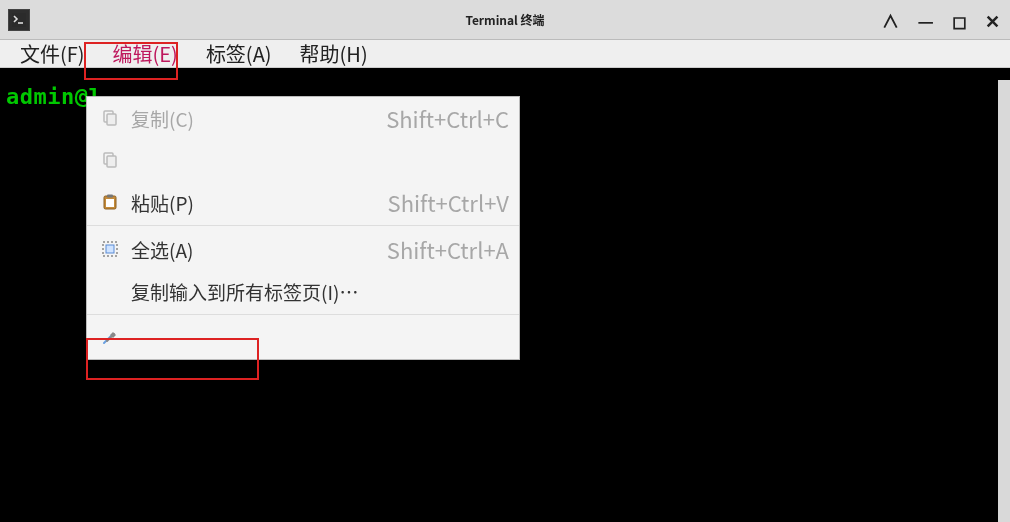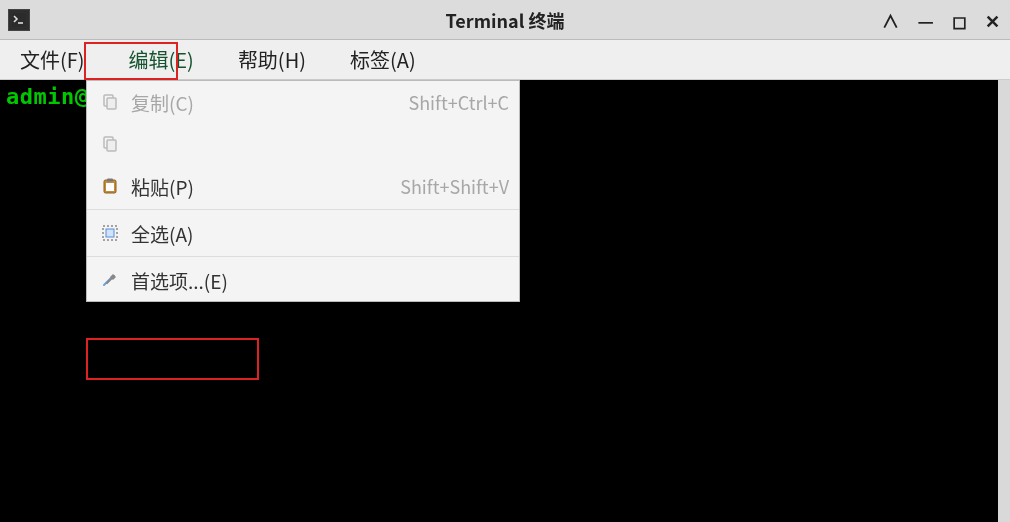--- a/index.html
+++ b/index.html
@@ -25,52 +25,51 @@
     background: #2e2e2e;
     display: flex; align-items: center; justify-content: center;
     border: 1px solid #444;
   }
   .titlebar .app-icon svg { display:block; }
   .titlebar .title {
     position: absolute;
     left: 0; right: 0;
     text-align: center;
     font-weight: bold;
-    font-size: 18px;
+    font-size: 12px;
     color: #222;
     pointer-events: none;
   }
   .titlebar .controls {
     margin-left: auto;
     display: flex;
     gap: 18px;
     padding-right: 10px;
     font-weight: bold;
     color: #222;
   }
   .titlebar .controls span { cursor: pointer; font-size: 18px; }
   .menubar {
-    height: 40px;
+    height: 28px;
     background: #efefef;
     display: flex;
     align-items: stretch;
     border-bottom: 1px solid #ccc;
     font-size: 20px;
     color: #222;
     padding-left: 6px;
-    gap: 16px;
   }
   .menubar .menu-item {
     padding: 0 14px;
     display: flex;
     align-items: center;
     cursor: pointer;
   }
   .menubar .menu-item.active {
-    color: #14532d;
+    color: #be185d;
   }
   .red-box-menu {
     position: absolute;
     border: 2px solid #d22;
     pointer-events: none;
   }
   .terminal-area {
     position: absolute;
     top: 80px;
     left: 0;
@@ -89,21 +88,21 @@
   .prompt {
     font-family: "DejaVu Sans Mono", monospace;
     font-size: 22px;
     font-weight: bold;
     color: #00c800;
     padding: 4px 6px;
     letter-spacing: 0.5px;
   }
   .dropdown {
     position: absolute;
-    top: 80px;
+    top: 96px;
     left: 86px;
     width: 434px;
     background: #f4f4f4;
     border: 1px solid #bbb;
     box-shadow: 1px 1px 2px rgba(0,0,0,0.15);
     z-index: 10;
   }
   .dropdown .dd-item {
     display: flex;
     align-items: center;
@@ -121,21 +120,21 @@
     width: 26px;
     display: flex;
     justify-content: center;
     margin-right: 8px;
     color: #888;
   }
   .dropdown .dd-item .dd-label { flex: 0 0 auto; }
   .dropdown .dd-item .dd-accel {
     margin-left: auto;
     color: #a7a7a7;
-    font-size: 18px;
+    font-size: 22px;
   }
   .dropdown .sep {
     height: 1px;
     background: #ddd;
     margin: 2px 0;
   }
   .red-box-pref {
     position: absolute;
     border: 2px solid #d22;
     pointer-events: none;
@@ -163,24 +162,24 @@
 </div>
 
 <div class="menubar">
   <div class="menu-item">
       <span>文件(F)</span>
     </div>
   <div class="menu-item active">
       <span>编辑(E)</span>
     </div>
   <div class="menu-item">
+      <span>标签(A)</span>
+    </div>
+  <div class="menu-item">
       <span>帮助(H)</span>
-    </div>
-  <div class="menu-item">
-      <span>标签(A)</span>
     </div>
 </div>
 
 <div class="terminal-area">
   <div class="prompt">admin@l</div>
 </div>
 <div class="scroll-gutter"></div>
 
 <div class="dropdown">
 
@@ -206,46 +205,50 @@
 
   <div class="dd-item">
     <span class="dd-icon">
       <svg width="18" height="18" viewBox="0 0 18 18">
           <rect x="3" y="3" width="12" height="13" rx="1.5" fill="#c48b3a" stroke="#8a5e22" stroke-width="1"></rect>
           <rect x="6" y="1.5" width="6" height="3" rx="1" fill="#777"></rect>
           <rect x="5" y="6" width="8" height="8" fill="#fff"></rect>
         </svg>
     </span>
     <span class="dd-label">粘贴(P)</span>
-    <span class="dd-accel">Shift+Shift+V</span>
+    <span class="dd-accel">Shift+Ctrl+V</span>
   </div>
 
 
   <div class="sep"></div>
 
   <div class="dd-item">
     <span class="dd-icon">
       <svg width="18" height="18" viewBox="0 0 18 18">
           <rect x="2" y="2" width="14" height="14" fill="none" stroke="#888" stroke-width="1.5" stroke-dasharray="2 2"></rect>
           <rect x="5" y="5" width="8" height="8" fill="#cfe3ff" stroke="#5b8bd4"></rect>
         </svg>
     </span>
     <span class="dd-label">全选(A)</span>
-  </div>
-
+    <span class="dd-accel">Shift+Ctrl+A</span>
+  </div>
+
+  <div class="dd-item">
+    <span class="dd-icon"></span>
+    <span class="dd-label">复制输入到所有标签页(I)…</span>
+  </div>
 
   <div class="sep"></div>
 
   <div class="dd-item">
     <span class="dd-icon">
       <svg width="18" height="18" viewBox="0 0 18 18">
         <path d="M3 14 L10 7" stroke="#6aa0e0" stroke-width="2" stroke-linecap="round"></path>
         <path d="M9 6 L12 3 L15 6 L12 9 Z" fill="#888"></path>
         <path d="M6 12 L13 5" stroke="#888" stroke-width="2" stroke-linecap="round"></path>
       </svg>
     </span>
-    <span class="dd-label">首选项...(E)</span>
   </div>
 
 </div>
 
 <div class="red-box-menu" style="left:84px;top:42px;width:94px;height:38px;"></div>
 <div class="red-box-pref" style="left:86px;top:338px;width:173px;height:42px;"></div>
 
 </body></html>

